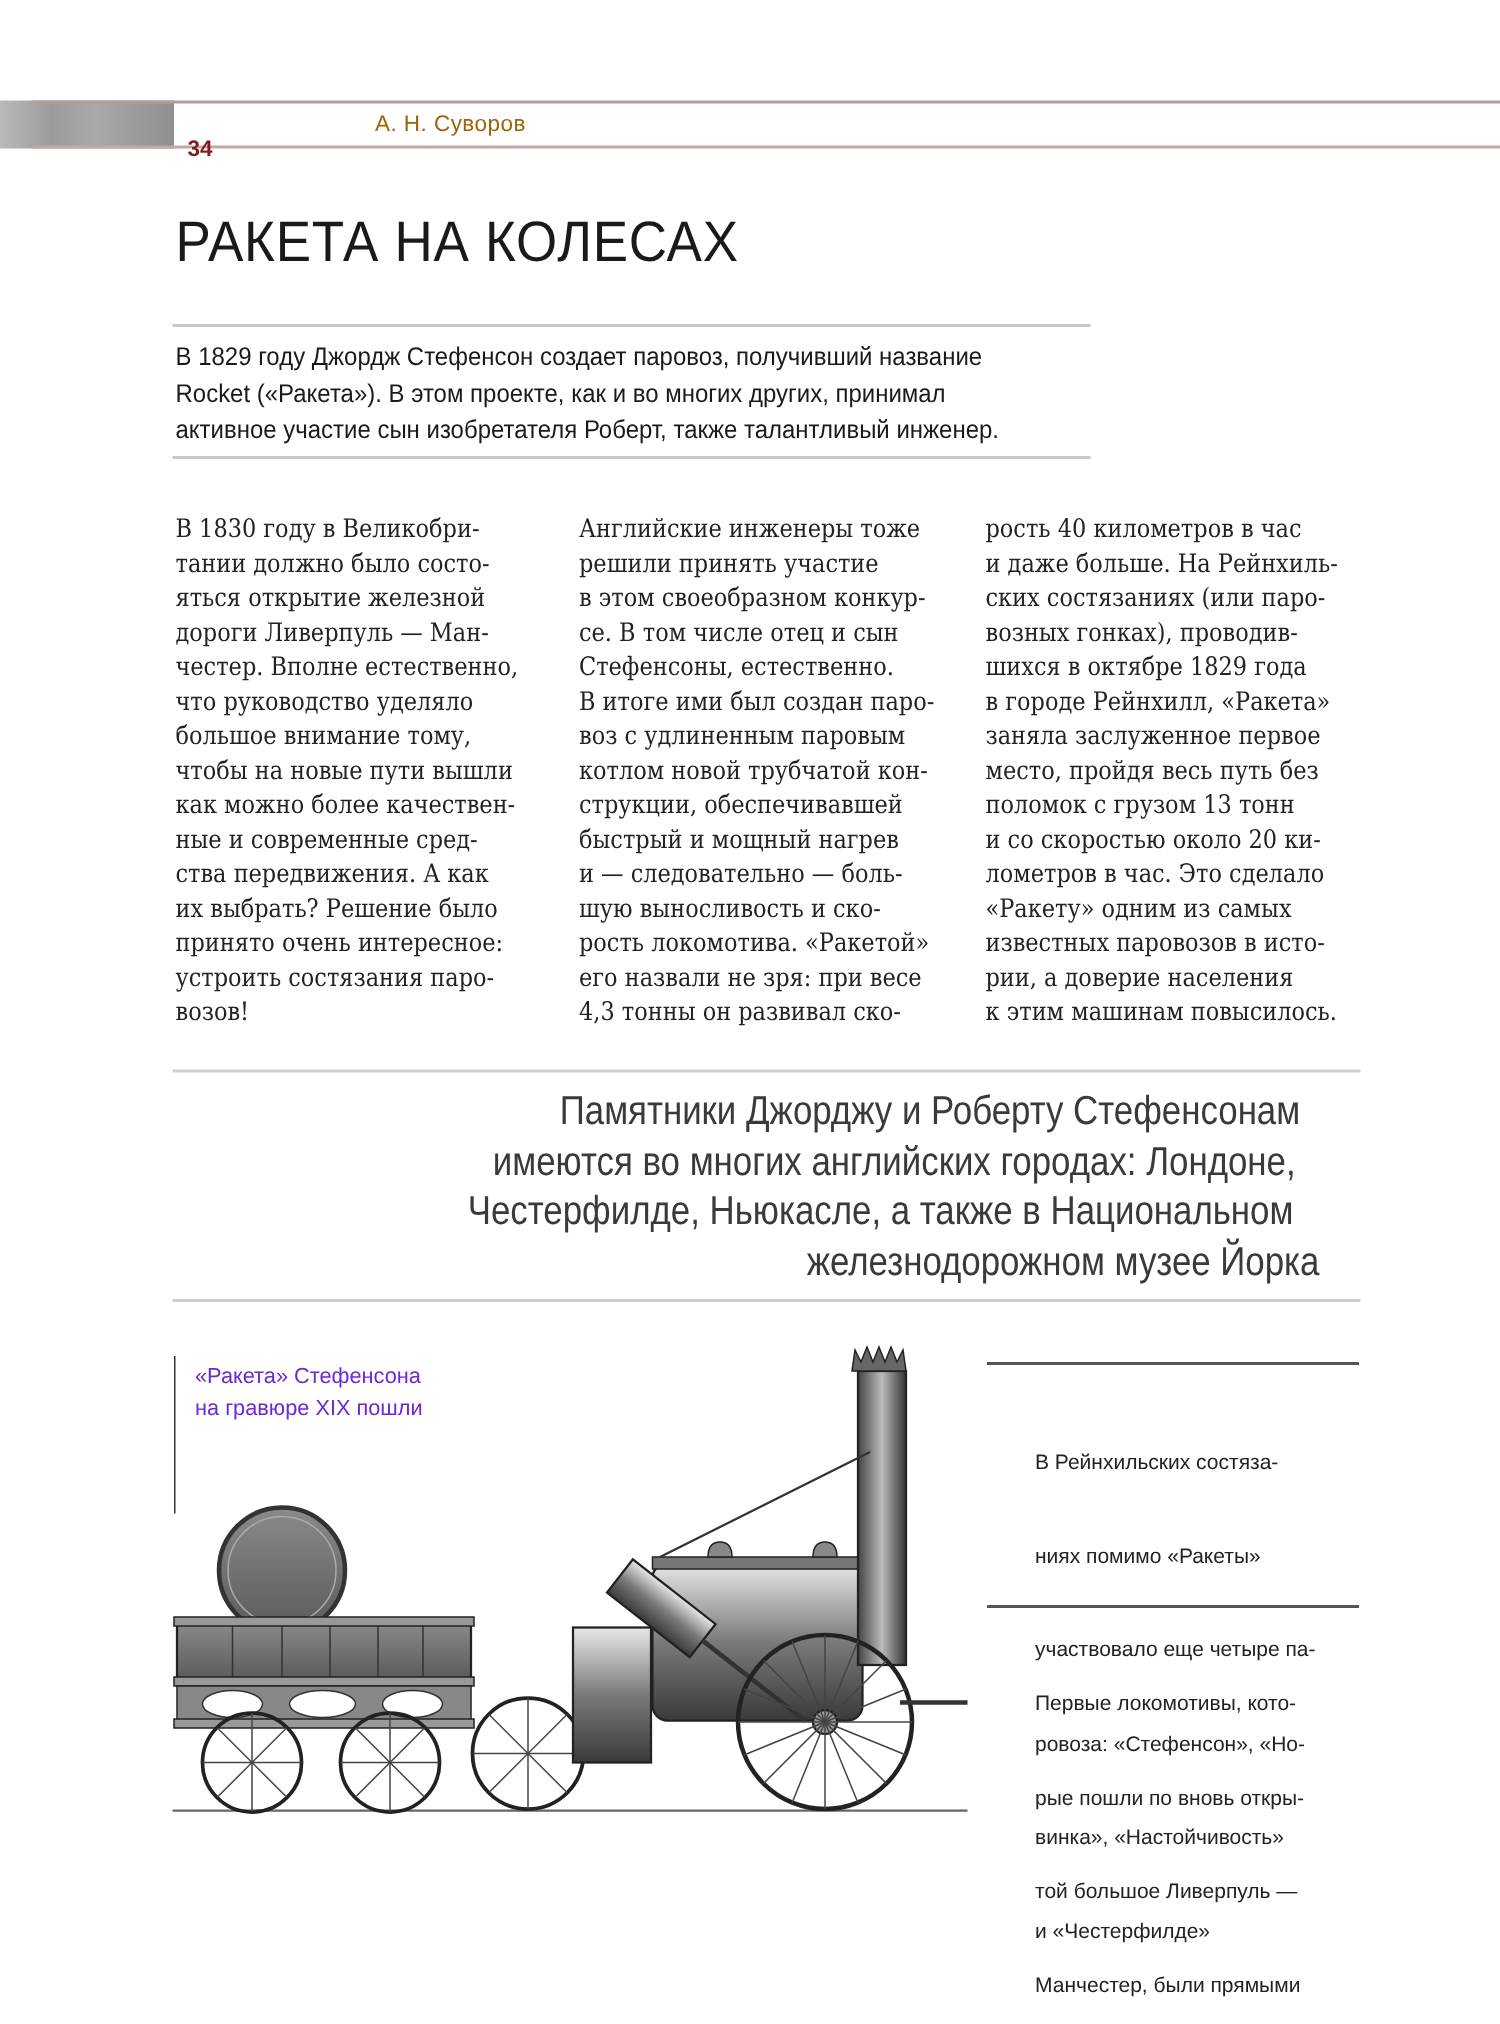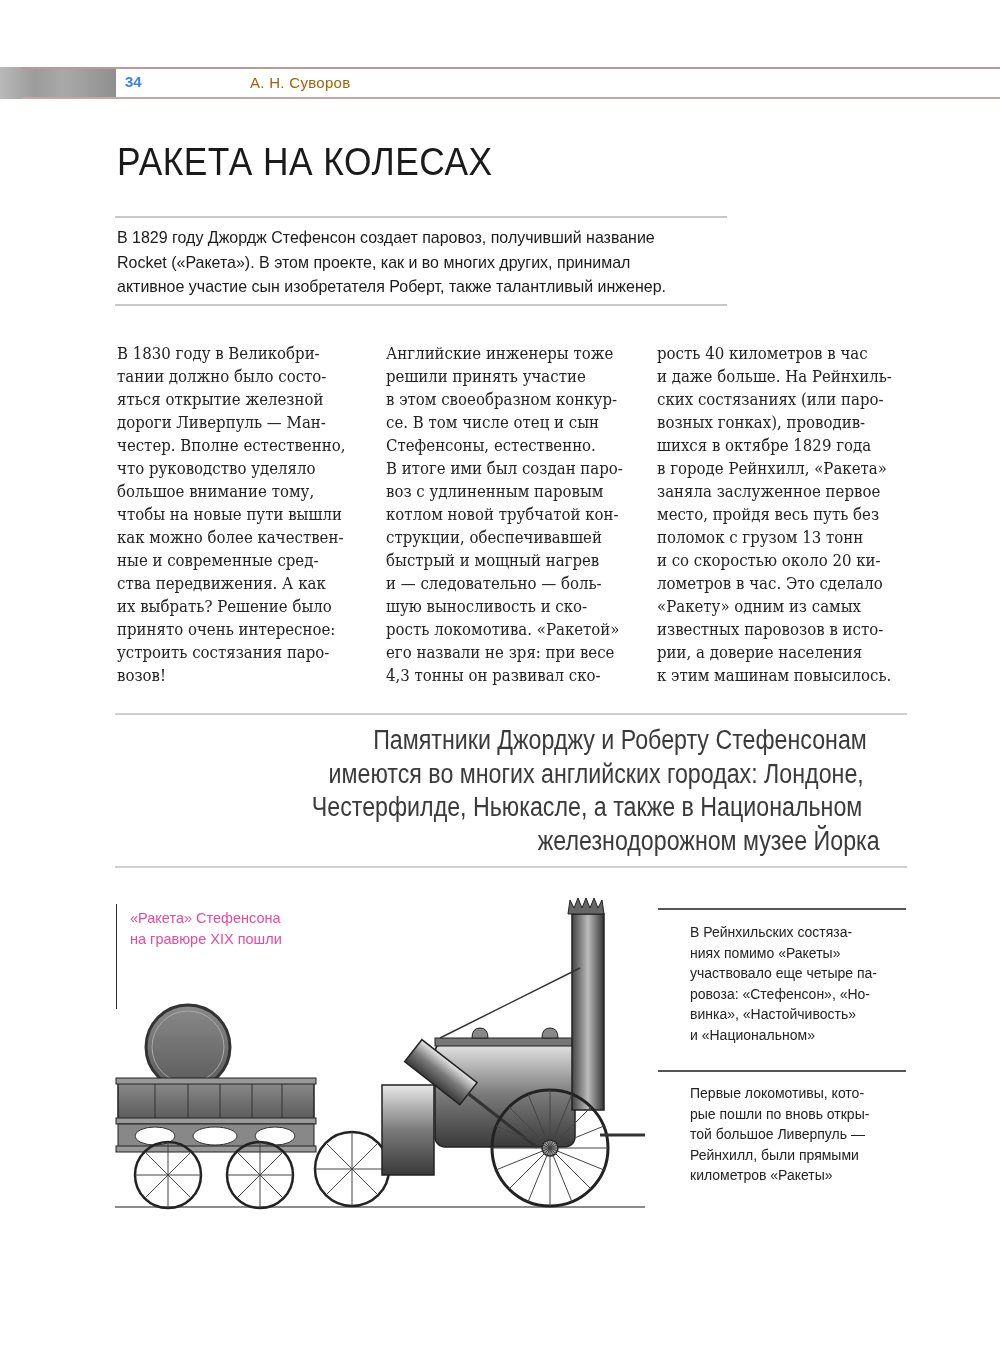--- a/index.html
+++ b/index.html
@@ -7,21 +7,21 @@
 
     
     .run-header { position: absolute; left: 0; top: 67px; width: 1000px; height: 32px; }
     .run-header .tab {
       position: absolute; left: 0; top: 0; width: 116px; height: 32px;
       background: linear-gradient(90deg, #b9b9b9 0%, #9c9c9c 30%, #a9a9a9 55%, #8f8f8f 100%);
     }
     .run-header .rule-top { position: absolute; left: 22px; right: 0; top: 0; height: 2px; background: #b89a98; }
     .run-header .rule-bot { position: absolute; left: 22px; right: 0; top: 30px; height: 2px; background: #c4a8a6; }
     .run-header .page-num {
-      position: absolute; left: 125px; top: 6px; font: bold 15px "Liberation Sans", sans-serif; color: #3b82f6;
+      position: absolute; left: 125px; top: 24px; font: bold 15px "Liberation Sans", sans-serif; color: #7f1d1d;
     }
     .run-header .author {
       position: absolute; left: 250px; top: 7px; font: 15px "Liberation Sans", sans-serif; color: #a16207; letter-spacing: 0.3px;
     }
 
     
     .title {
       position: absolute; left: 117px; top: 141px; margin: 0;
       font: 38px "Liberation Sans", sans-serif; letter-spacing: 0.5px; color: #1a1a1a;
       transform: scaleX(0.93); transform-origin: left top;
@@ -52,34 +52,34 @@
     .quote {
       position: absolute; left: 115px; top: 724px; width: 792px; margin: 0; text-align: right;
       font: 27px/33.5px "Liberation Sans", sans-serif; font-weight: 300; color: #3a3a3a;
     }
     .quote span { display: inline-block; white-space: nowrap; transform: scaleX(0.86); }
 
     
     .fig-bar { position: absolute; left: 116px; top: 904px; width: 1px; height: 105px; background: #333; }
     .fig-caption {
       position: absolute; left: 130px; top: 908px; margin: 0;
-      font: 14.5px/21px "Liberation Sans", sans-serif; color: #ec4899;
+      font: 14.5px/21px "Liberation Sans", sans-serif; color: #6d28d9;
     }
     .fig-caption span { display: block; white-space: nowrap; }
 
     
     .illustration { position: absolute; left: 110px; top: 890px; width: 540px; height: 330px; }
 
     
     .note-rule { position: absolute; left: 658px; width: 248px; height: 2px; background: #555; }
     .note {
       position: absolute; left: 690px; margin: 0;
       font: 14px/20.5px "Liberation Sans", sans-serif; color: #222;
     }
-    .note span { display: block; white-space: nowrap; }
+    .note span { display: block; white-space: nowrap; margin-top: 42px; }
   </style>
 </head>
 <body>
 
 <div class="run-header">
   <div class="tab"></div>
   <div class="rule-top"></div>
   <div class="rule-bot"></div>
   <span class="page-num">34</span>
   <span class="author">А. Н. Суворов</span>
@@ -253,22 +253,22 @@
   <span>на гравюре XIX пошли</span>
 </p>
 
 <div class="note-rule" style="top:908px"></div>
 <p class="note" style="top:922px">
   <span>В Рейнхильских состяза-</span>
   <span>ниях помимо «Ракеты»</span>
   <span>участвовало еще четыре па-</span>
   <span>ровоза: «Стефенсон», «Но-</span>
   <span>винка», «Настойчивость»</span>
-  <span>и «Национальном»</span>
+  <span>и «Честерфилде»</span>
 </p>
 <div class="note-rule" style="top:1070px"></div>
 <p class="note" style="top:1083px">
   <span>Первые локомотивы, кото-</span>
   <span>рые пошли по вновь откры-</span>
   <span>той большое Ливерпуль —</span>
-  <span>Рейнхилл, были прямыми</span>
+  <span>Манчестер, были прямыми</span>
   <span>километров «Ракеты»</span>
 </p>
 
 </body></html>

